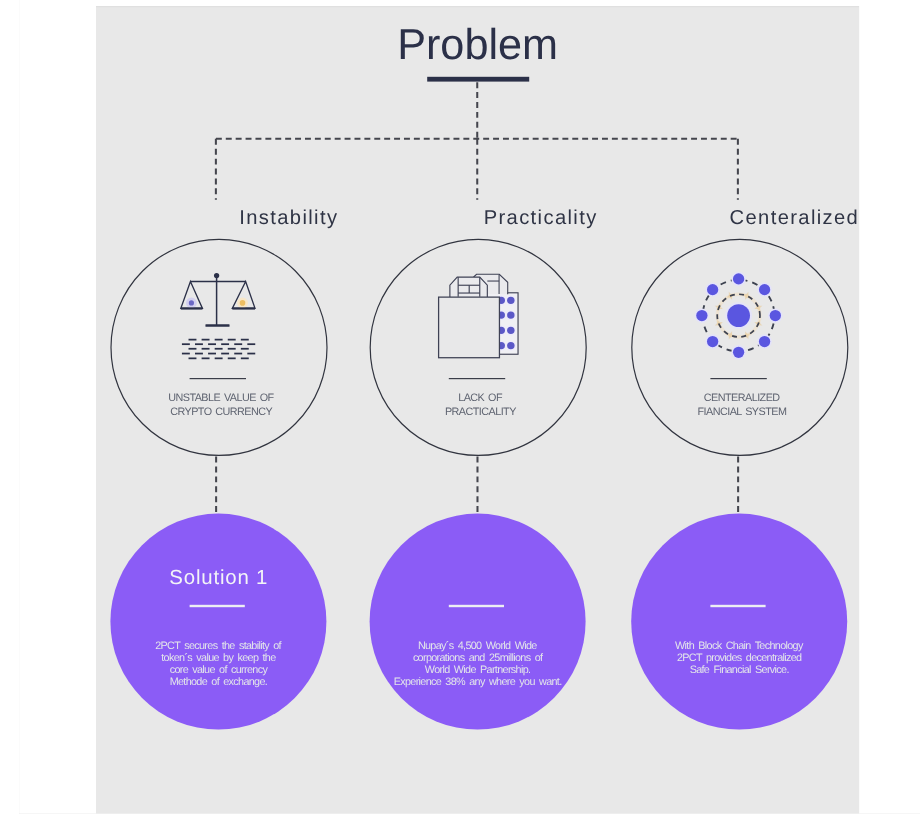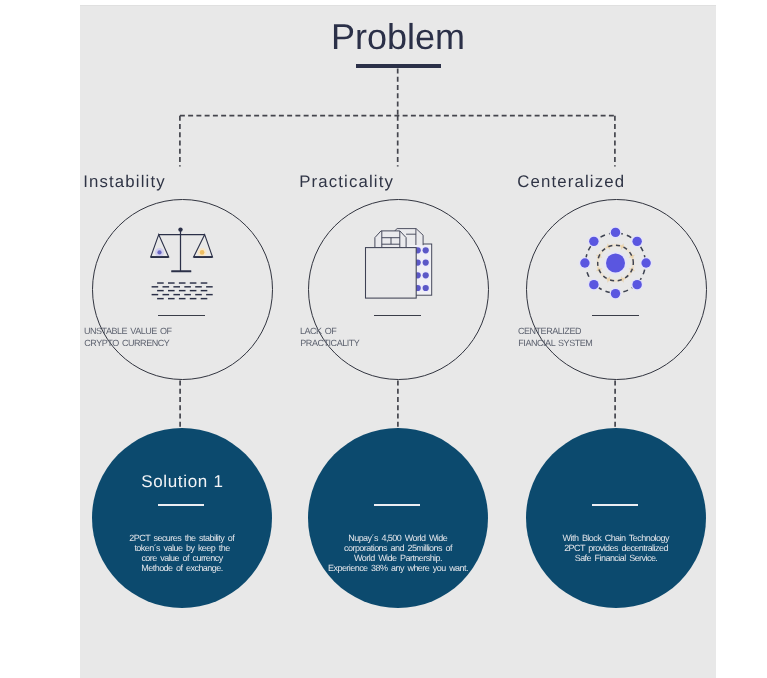--- a/index.html
+++ b/index.html
@@ -10,34 +10,34 @@
   #stage{position:absolute;left:16px;top:0;width:767px;height:678px;background:#ffffff;
          will-change:transform;}
   #panel{position:absolute;left:64px;top:5px;width:636px;height:673px;background:#e8e8e8;
          box-shadow:inset 0 1px 0 #e0e0e0;}
 
   .title{position:absolute;left:0;top:9.5px;width:636px;text-align:center;
          font-size:36px;line-height:44px;color:#2b3048;}
   .title-bar{position:absolute;left:50%;margin-left:-42.5px;top:58.9px;
              width:85px;height:4.2px;background:#2b3048;}
 
-  .cat-label{position:absolute;top:166.3px;width:200px;margin-left:-100px;text-align:left;
+  .cat-label{position:absolute;top:166.3px;width:200px;margin-left:-100px;text-align:right;
              font-size:16.8px;line-height:21px;color:#2f3445;
              letter-spacing:1.15px;text-indent:1.15px;}
 
   .circle-outline{position:absolute;top:194.2px;width:181px;height:181px;margin-left:-90px;
                   border:1.4px solid #31343f;border-radius:50%;box-sizing:border-box;}
 
   .icon-div{position:absolute;top:309.6px;width:47px;margin-left:-24.5px;height:1.3px;background:#3a3d48;}
-  .cap{position:absolute;top:321.3px;width:200px;margin-left:-97.7px;
+  .cap{position:absolute;top:321.3px;width:200px;margin-left:-97.7px;text-align:center;
        font-size:9px;line-height:11.75px;color:#5e6370;
        letter-spacing:-0.45px;word-spacing:1.1px;text-indent:-0.45px;}
 
   .sol-circle{position:absolute;top:423px;width:180px;height:180px;margin-left:-90px;
-              border-radius:50%;background:#0c4a6e;}
+              border-radius:50%;background:#8b5cf6;}
   .sol-title{position:absolute;left:-10px;top:43.4px;width:200px;text-align:center;
              font-size:17px;line-height:22px;color:#f3f4f7;letter-spacing:0.68px;text-indent:0.68px;}
   .sol-div{position:absolute;left:50%;margin-left:-24.4px;top:75.5px;width:46px;height:2.2px;background:#eceef3;}
   .sol-body{position:absolute;left:-10px;top:104.7px;width:200px;text-align:center;
             font-size:9px;line-height:10.1px;color:#e3e5ea;
             letter-spacing:-0.55px;word-spacing:1.6px;text-indent:-0.55px;}
 
   svg{display:block;overflow:visible;}
   .conn{position:absolute;}
 </style>

